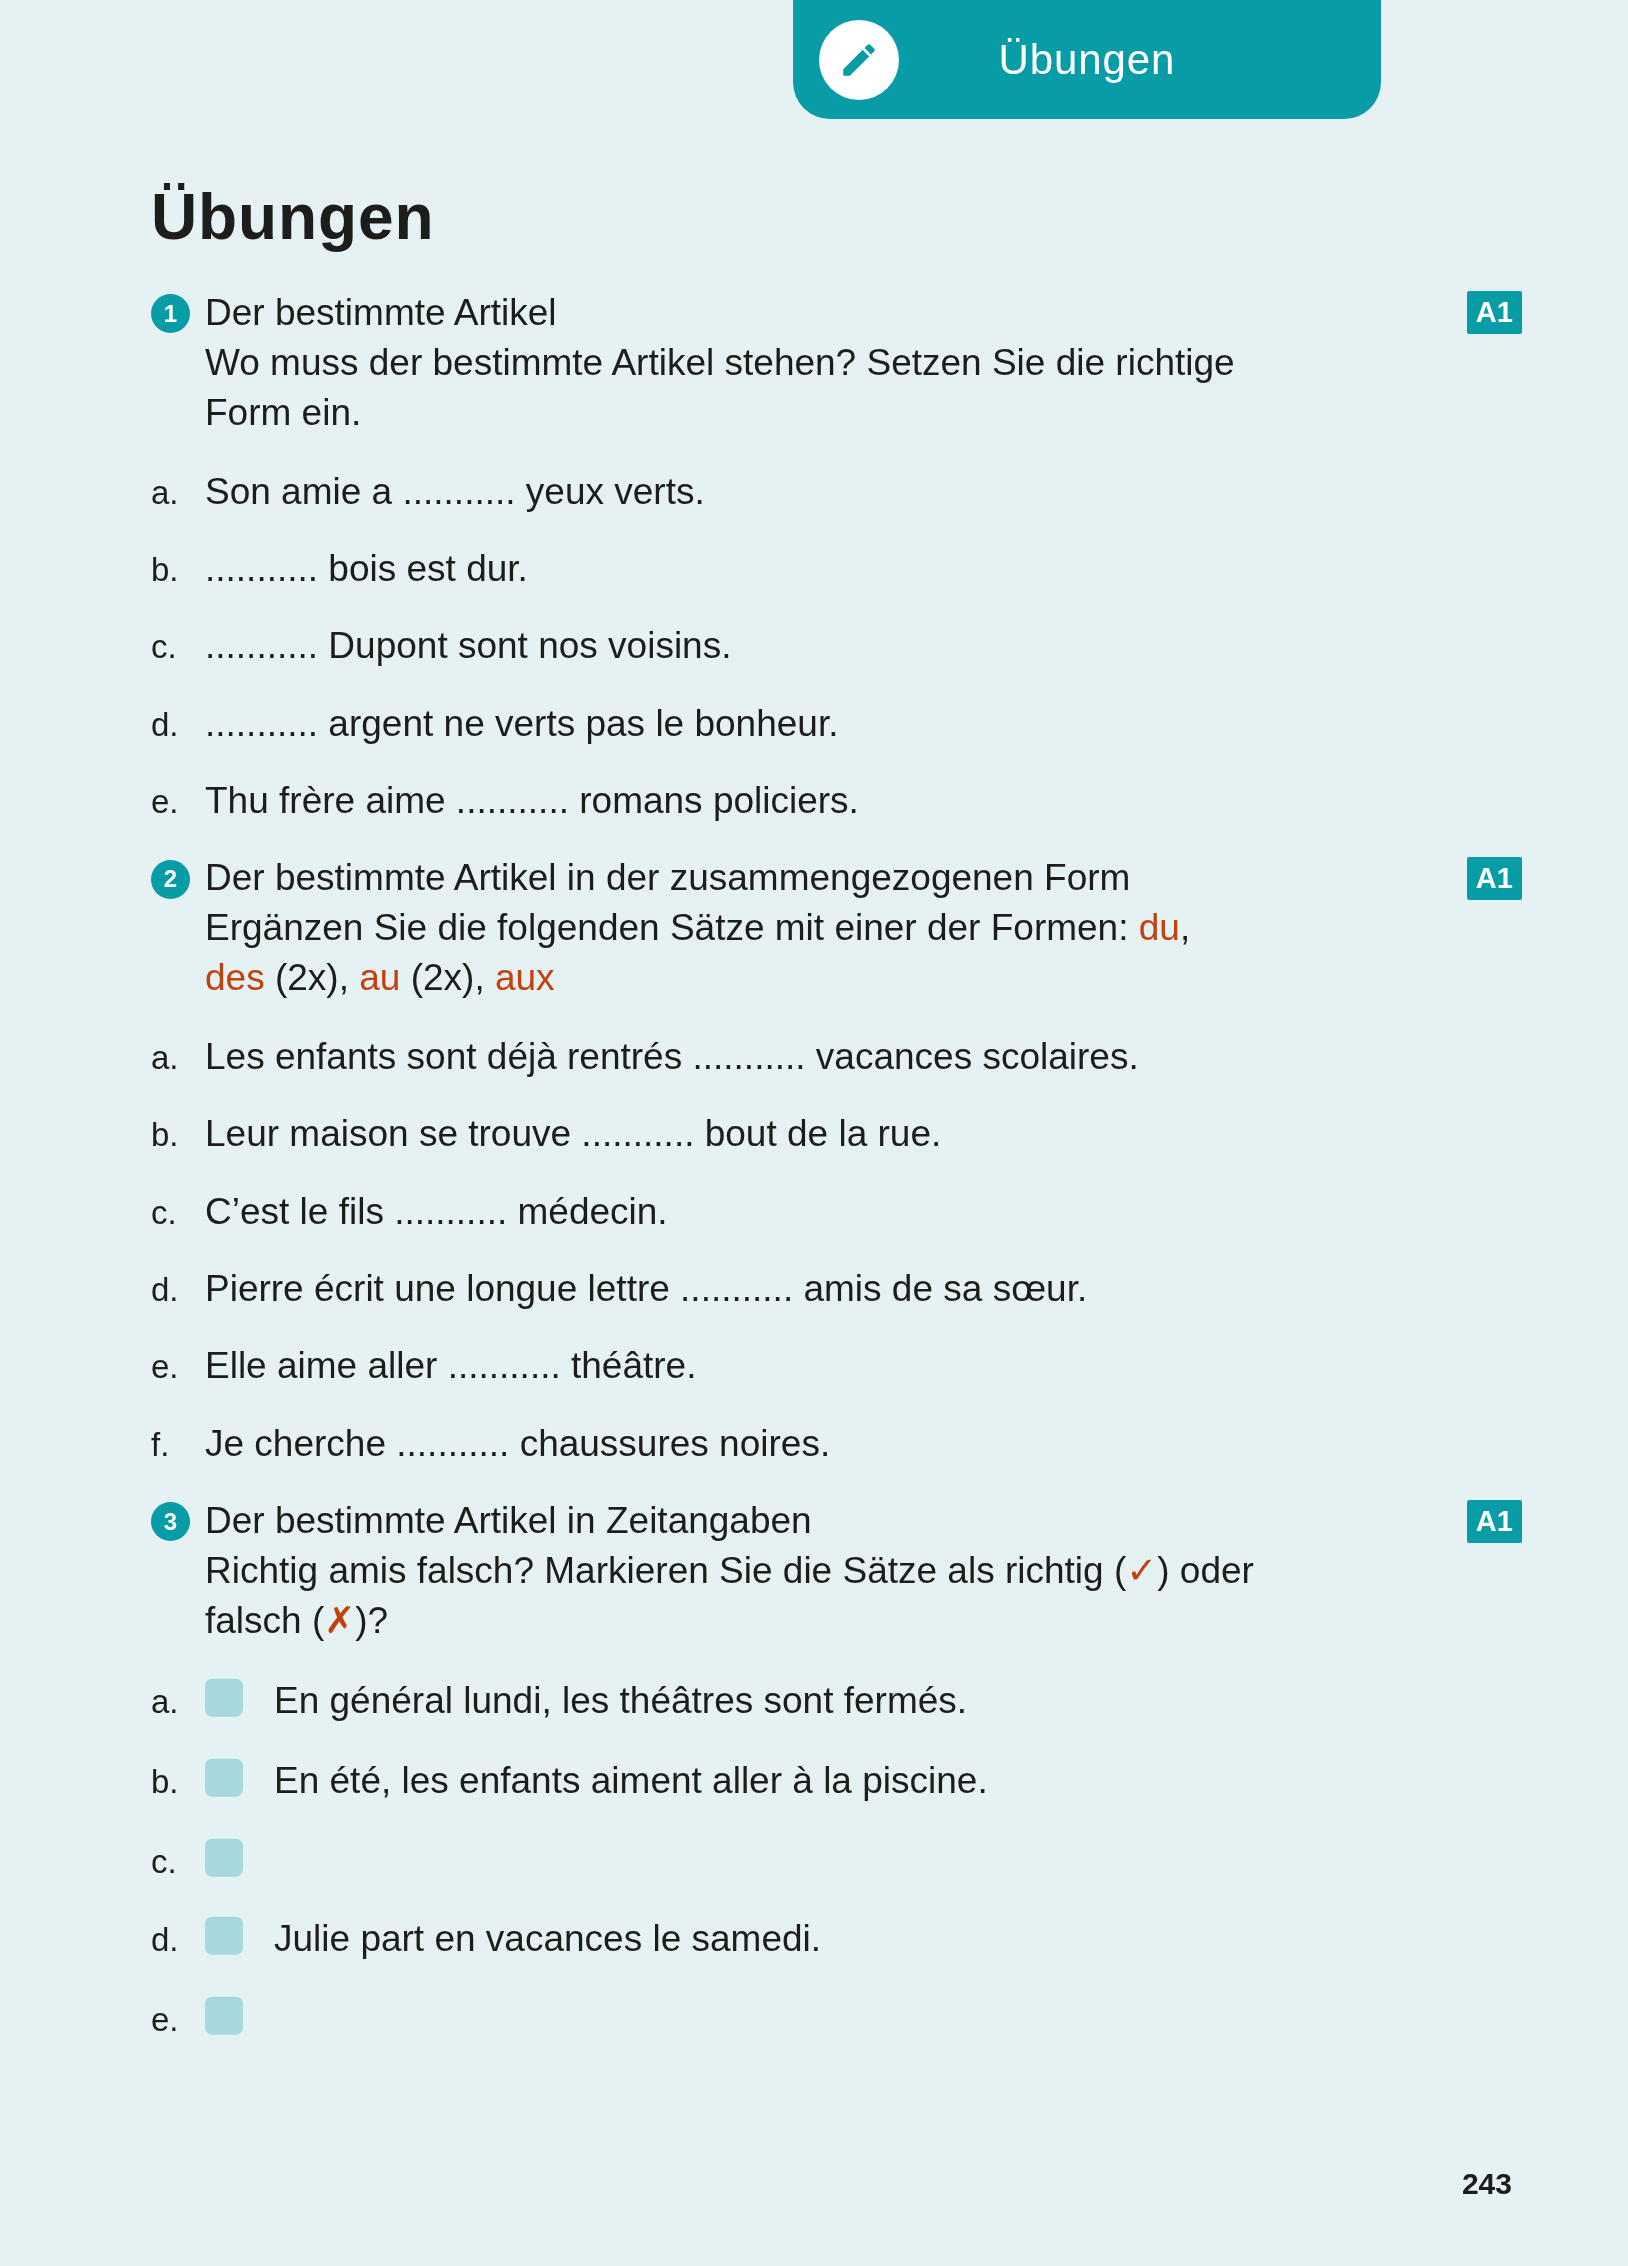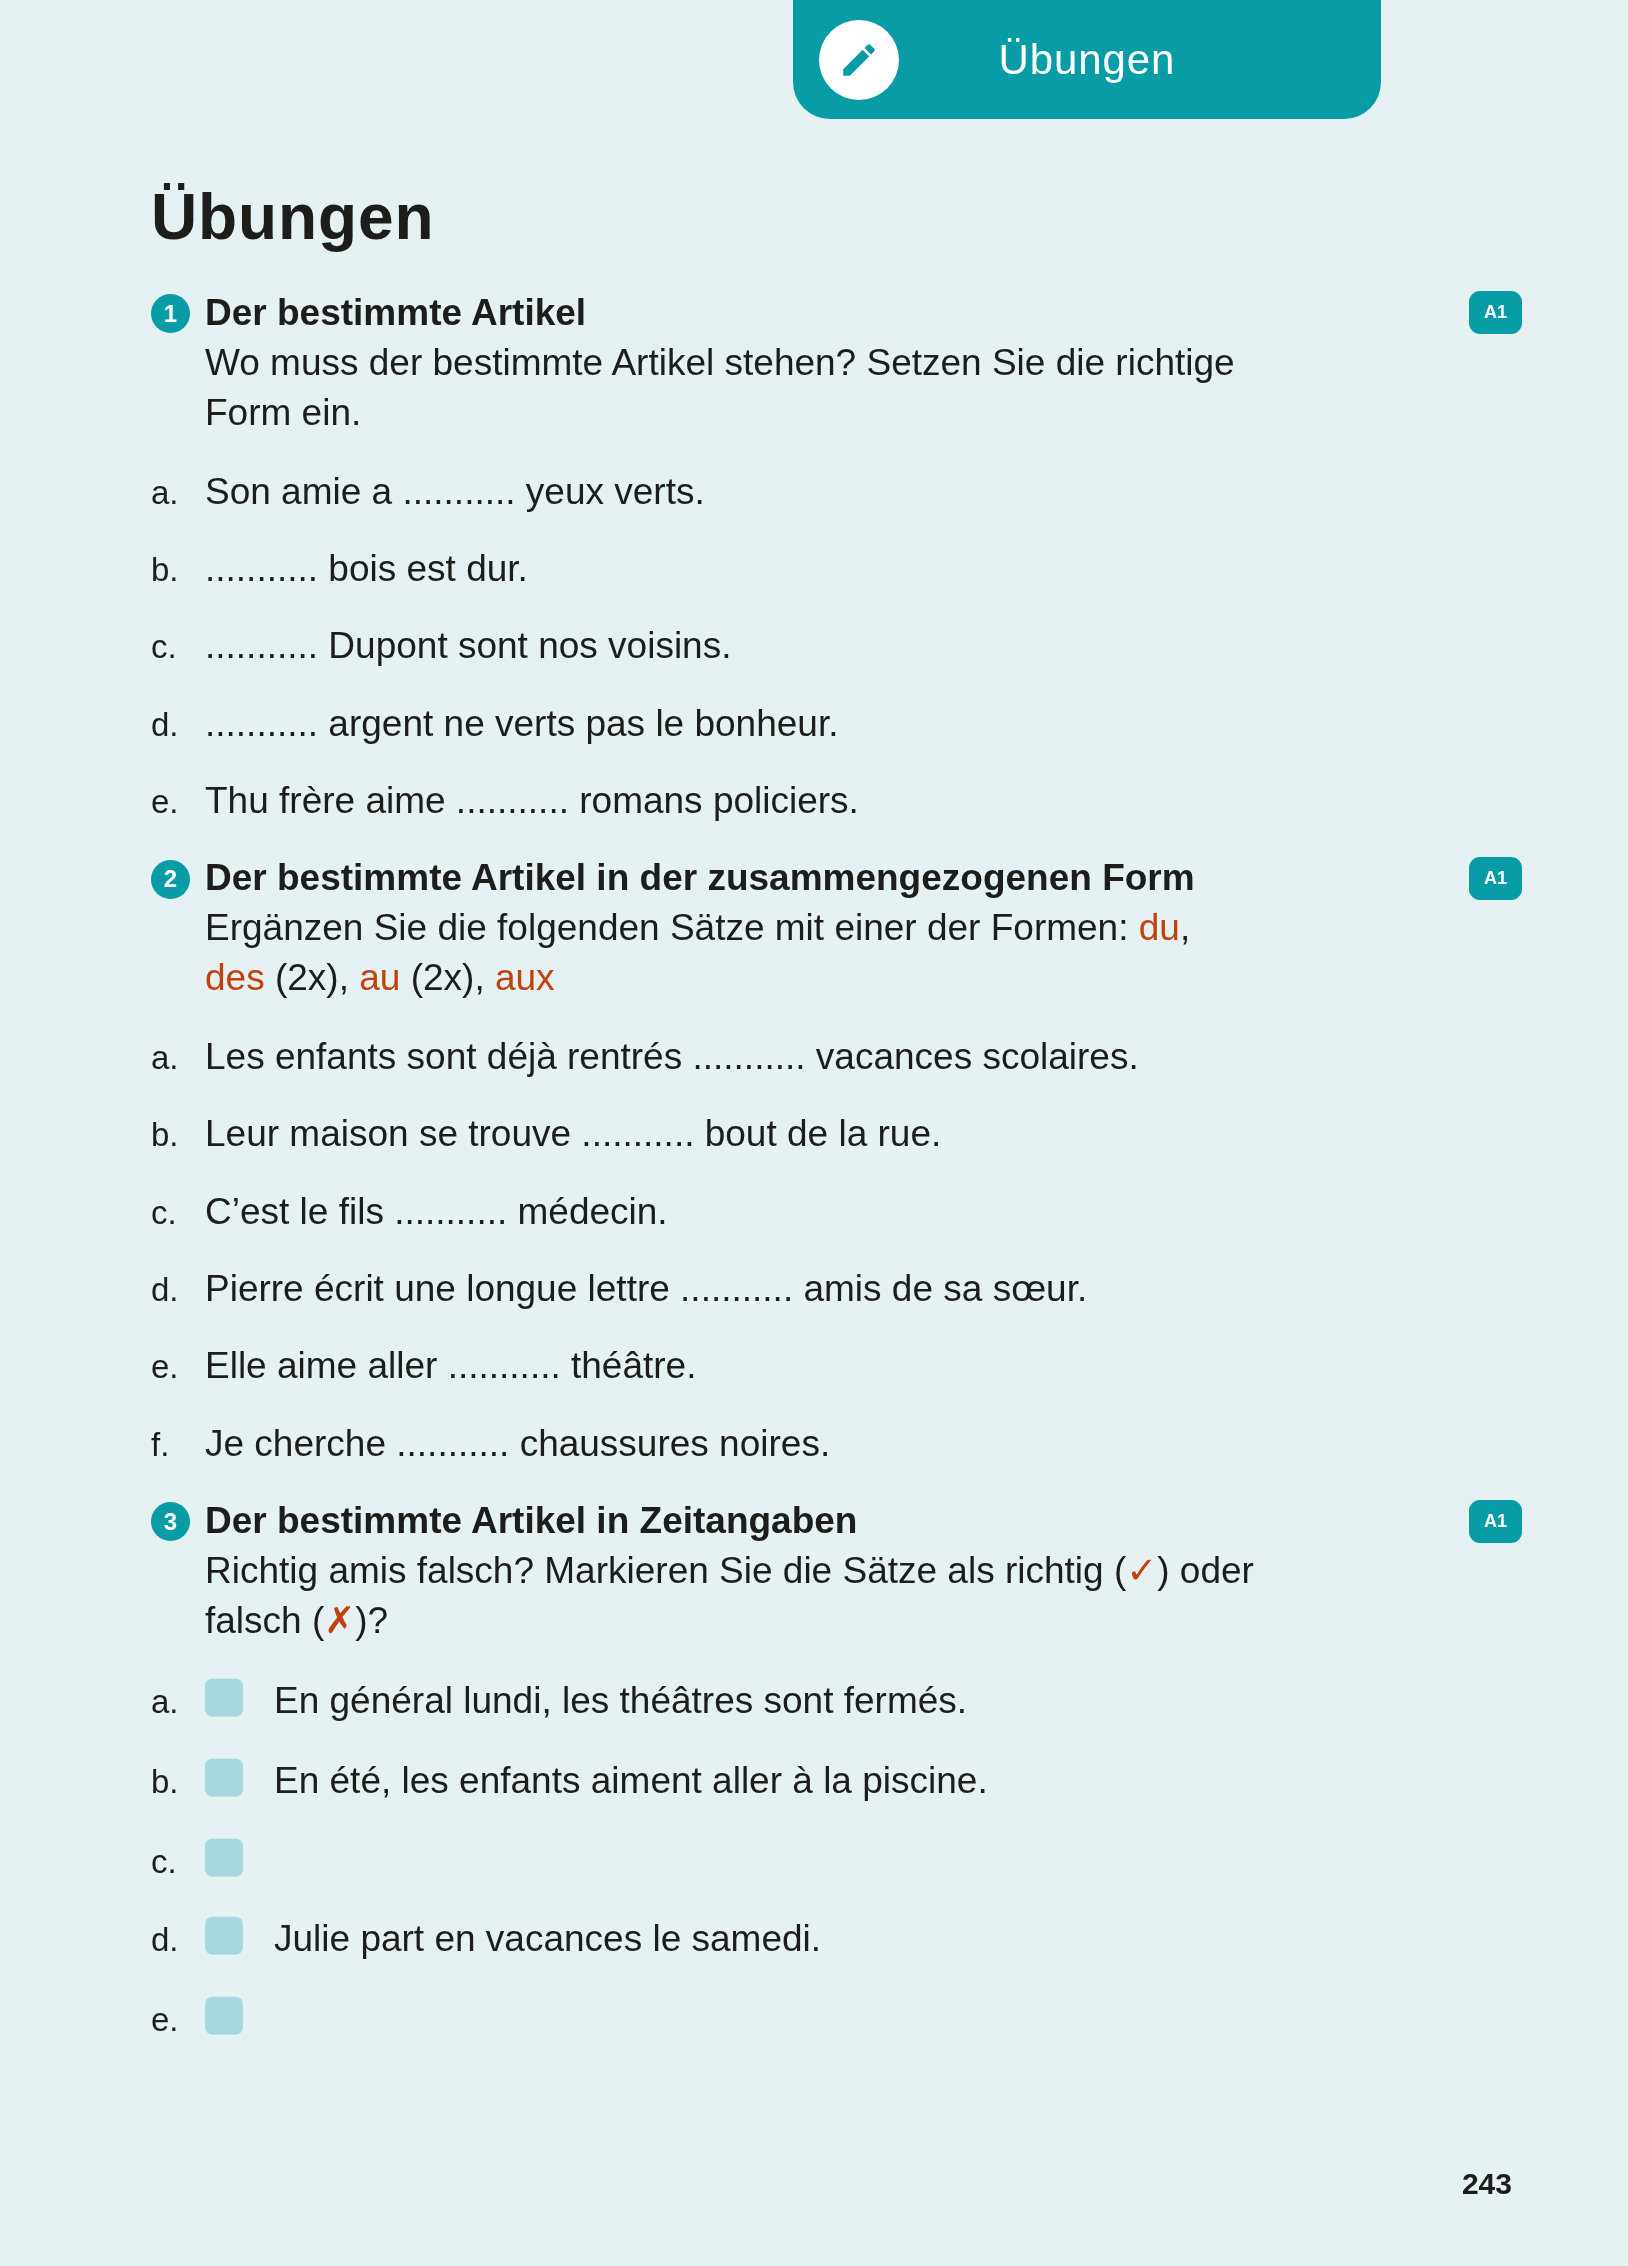--- a/index.html
+++ b/index.html
@@ -60,32 +60,32 @@
   .num-circle {
     width: 39px; height: 39px;
     border-radius: 50%;
     background: #089da6;
     color: #fff;
     font-size: 24px; font-weight: bold;
     display: flex; align-items: center; justify-content: center;
     margin-top: 6.4px;
   }
   .ex-titles { flex: 1 1 auto; max-width: 1188px; }
-  .ex-title { font-size: 37px; font-weight: bold; line-height: 1.35; }
+  .ex-title { font-size: 37px; font-weight: normal; line-height: 1.35; }
   .ex-subtitle { font-size: 37px; line-height: 1.35; font-weight: normal; }
   .accent { color: #c2410c; }
   .level-badge {
     margin-left: auto;
     background: #089da6;
     color: #ffffff;
     font-weight: bold;
-    font-size: 18px;
+    font-size: 29px;
     min-width: 53px; height: 43px;
     padding: 0 9.1px;
-    border-radius: 11px;
+    border-radius: 2px;
     display: flex; align-items: center; justify-content: center;
     margin-top: 3.7px;
     flex: 0 0 auto;
   }
 
   .items { margin-top: 29px; }
   .item {
     display: flex;
     align-items: baseline;
     font-size: 37px;

